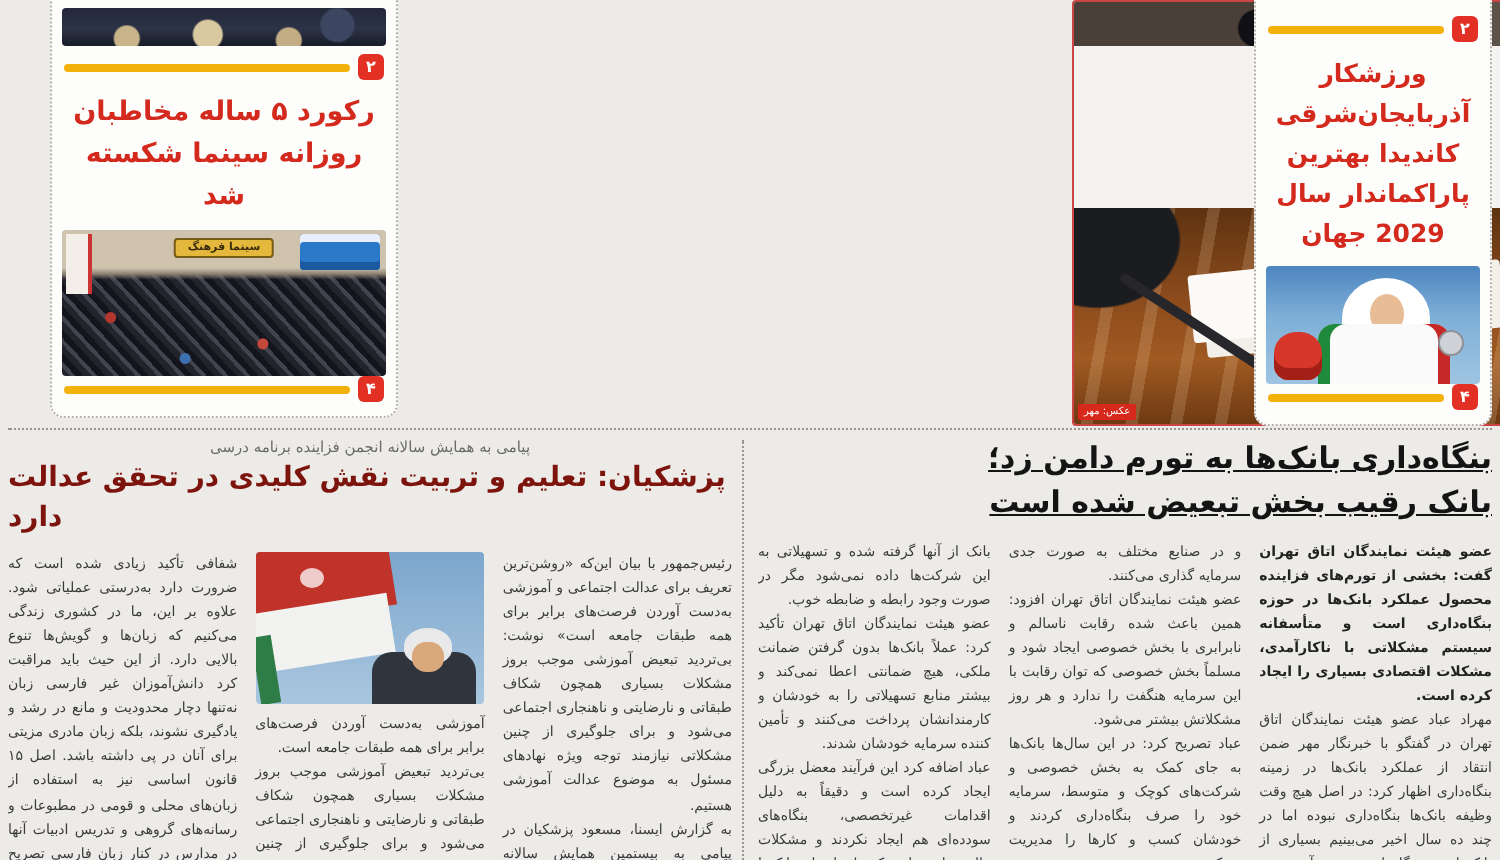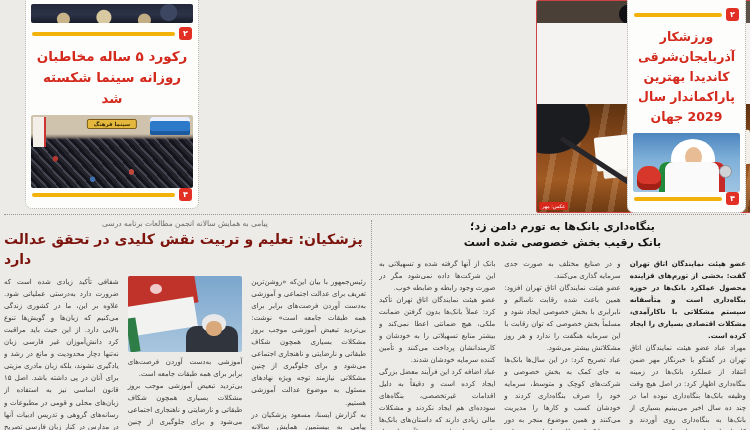--- a/index.html
+++ b/index.html
@@ -90,21 +90,21 @@
   .pez-red{position:absolute;top:-6px;left:-4px;width:72px;height:38px;background:#c0332b;transform:rotate(-9deg);}
   .pez-emblem{position:absolute;top:8px;left:22px;width:12px;height:10px;background:rgba(255,255,255,.75);border-radius:50%;}
   .pez-white{position:absolute;top:26px;left:-6px;width:74px;height:30px;background:#f2f2f0;transform:rotate(-9deg);}
   .pez-green{position:absolute;bottom:0;left:0;width:10px;height:34px;background:#2e7d46;transform:rotate(-9deg);}
   .pez-suit{position:absolute;bottom:0;right:4px;width:52px;height:26px;background:#30343c;border-radius:10px 10px 0 0;}
   .pez-hair{position:absolute;bottom:20px;right:16px;width:24px;height:18px;background:#e9e9e9;border-radius:50% 50% 40% 40%;}
   .pez-face{position:absolute;bottom:16px;right:20px;width:16px;height:15px;background:#d9a87b;border-radius:45%;}
   
   .article{box-sizing:border-box;overflow:hidden;}
   .kicker{text-align:center;font-size:7.5px;color:#6b6b6b;margin-bottom:2px;}
-  .head-dark{color:#141414;font-weight:bold;font-size:11px;line-height:1.45;text-align:center;}
+  .head-dark{color:#141414;font-weight:bold;font-size:15px;line-height:1.45;text-align:right;text-decoration:underline;}
   .head-maroon{color:#7c140d;font-weight:bold;font-size:14px;line-height:1.4;text-align:left;margin:1px 0 7px 0;}
   .cols{display:flex;gap:9px;margin-top:7px;}
   .col{flex:1;min-width:0;}
   .flow{white-space:pre-line;font-size:7px;line-height:1.72;color:#3a3a3a;text-align:justify;}
   .lead{font-weight:bold;color:#222;}
   .vsep{border-right:1px dotted #9a968f;width:0;}
   .hsep{border-top:1px dotted #9a968f;height:0;}
 </style>
 </head>
 <body>
@@ -164,21 +164,21 @@
     <div class="gold-line"></div>
   </div>
 </div>
 
 <div class="abs hsep" style="left:4px;top:214px;width:742px;"></div>
 <div class="abs vsep" style="left:371px;top:220px;height:210px;"></div>
 
 <div class="abs article" style="left:379px;top:219px;width:367px;height:211px;">
   <div class="head-dark">
     <div>بنگاه‌داری بانک‌ها به تورم دامن زد؛</div>
-    <div>بانک رقیب بخش خصوصی شده است</div>
+    <div>بانک رقیب بخش تبعیض شده است</div>
   </div>
   <div class="cols">
     <div class="col">
       <div class="flow lead">عضو هیئت نمایندگان اتاق تهران گفت: بخشی از تورم‌های فزاینده محصول عملکرد بانک‌ها در حوزه بنگاه‌داری است و متأسفانه سیستم مشکلاتی با ناکارآمدی، مشکلات اقتصادی بسیاری را ایجاد کرده است.</div>
       <div class="flow">مهراد عباد عضو هیئت نمایندگان اتاق تهران در گفتگو با خبرنگار مهر ضمن انتقاد از عملکرد بانک‌ها در زمینه بنگاه‌داری اظهار کرد: در اصل هیچ وقت وظیفه بانک‌ها بنگاه‌داری نبوده اما در چند ده سال اخیر می‌بینیم بسیاری از بانک‌ها به بنگاه‌داری روی آوردند و کارخانه‌هایی را خریداری کردند و حتی در فعالیت‌های غیر مولد وارد شدند.
 وی عنوان کرد: یکی از مشکلات اساسی ایجاد شده به واسطه ورود بانک‌ها به بنگاه‌داری این بوده است که رقبای بخش خصوصی بیشتر شده است. به صورت عادی دولت در کشور ما رقیب بخش خصوصی است اما در این</div>
     </div>
     <div class="col">
       <div class="flow">و در صنایع مختلف به صورت جدی سرمایه گذاری می‌کنند.
 عضو هیئت نمایندگان اتاق تهران افزود: همین باعث شده رقابت ناسالم و نابرابری با بخش خصوصی ایجاد شود و مسلماً بخش خصوصی که توان رقابت با این سرمایه هنگفت را ندارد و هر روز مشکلاتش بیشتر می‌شود.
@@ -188,21 +188,21 @@
     <div class="col">
       <div class="flow">بانک از آنها گرفته شده و تسهیلاتی به این شرکت‌ها داده نمی‌شود مگر در صورت وجود رابطه و ضابطه خوب.
 عضو هیئت نمایندگان اتاق تهران تأکید کرد: عملاً بانک‌ها بدون گرفتن ضمانت ملکی، هیچ ضمانتی اعطا نمی‌کند و بیشتر منابع تسهیلاتی را به خودشان و کارمندانشان پرداخت می‌کنند و تأمین کننده سرمایه خودشان شدند.
 عباد اضافه کرد این فرآیند معضل بزرگی ایجاد کرده است و دقیقاً به دلیل اقدامات غیرتخصصی، بنگاه‌های سودده‌ای هم ایجاد نکردند و مشکلات مالی زیادی دارند که داستان‌های بانک‌ها را به همراه داشته و عملاً بسیاری از بانک‌های ما ورشکسته شدند.
 وی در پایان بخشی از تورم‌های فزاینده موجود در سال‌های اخیر را محصول عملکرد بانک‌ها در حوزه بنگاه‌داری دانست و خاطرنشان کرد: متأسفانه سیستم بانکداری ما درگیر فساد است و با ناکارآمدی، مشکلات</div>
     </div>
   </div>
 </div>
 
 <div class="abs article" style="left:4px;top:219px;width:362px;height:211px;">
-  <div class="kicker">پیامی به همایش سالانه انجمن مطالعات برنامه درسی</div>
+  <div class="kicker">پیامی به همایش سالانه انجمن فزاینده برنامه درسی</div>
   <div class="head-maroon">پزشکیان: تعلیم و تربیت نقش کلیدی در تحقق عدالت دارد</div>
   <div class="cols" style="margin-top:3px;">
     <div class="col">
       <div class="flow">رئیس‌جمهور با بیان این‌که «روشن‌ترین تعریف برای عدالت اجتماعی و آموزشی به‌دست آوردن فرصت‌های برابر برای همه طبقات جامعه است» نوشت: بی‌تردید تبعیض آموزشی موجب بروز مشکلات بسیاری همچون شکاف طبقاتی و نارضایتی و ناهنجاری اجتماعی می‌شود و برای جلوگیری از چنین مشکلاتی نیازمند توجه ویژه نهادهای مسئول به موضوع عدالت آموزشی هستیم.
 به گزارش ایسنا، مسعود پزشکیان در پیامی به بیستمین همایش سالانه «انجمن مطالعات برنامه درسی ایران» تصریح کرد: در نظام آموزشی ما اگرچه مدارس خصوصی بر اساس قانون و بنا به ضرورت کاستن از بار مالی دولت در تأمین نیازهای آموزش و پرورش به‌وجود آمده‌اند، اما باید مراقبت کرد این مدارس موجب شکاف و بی‌عدالتی آموزشی در کشور نشوند. به موازات این باید تلاش‌ها معطوف به ارتقای جهش‌وار در کیفیت مدارس دولتی باشد تا خدمات ارائه شده تفاوت محسوس و معناداری با مدارس خصوصی نداشته باشند.</div>
     </div>
     <div class="col">
       <div class="ph ph-pez" style="margin-bottom:4px;">
         <div class="pez-red"></div>
         <div class="pez-emblem"></div>

